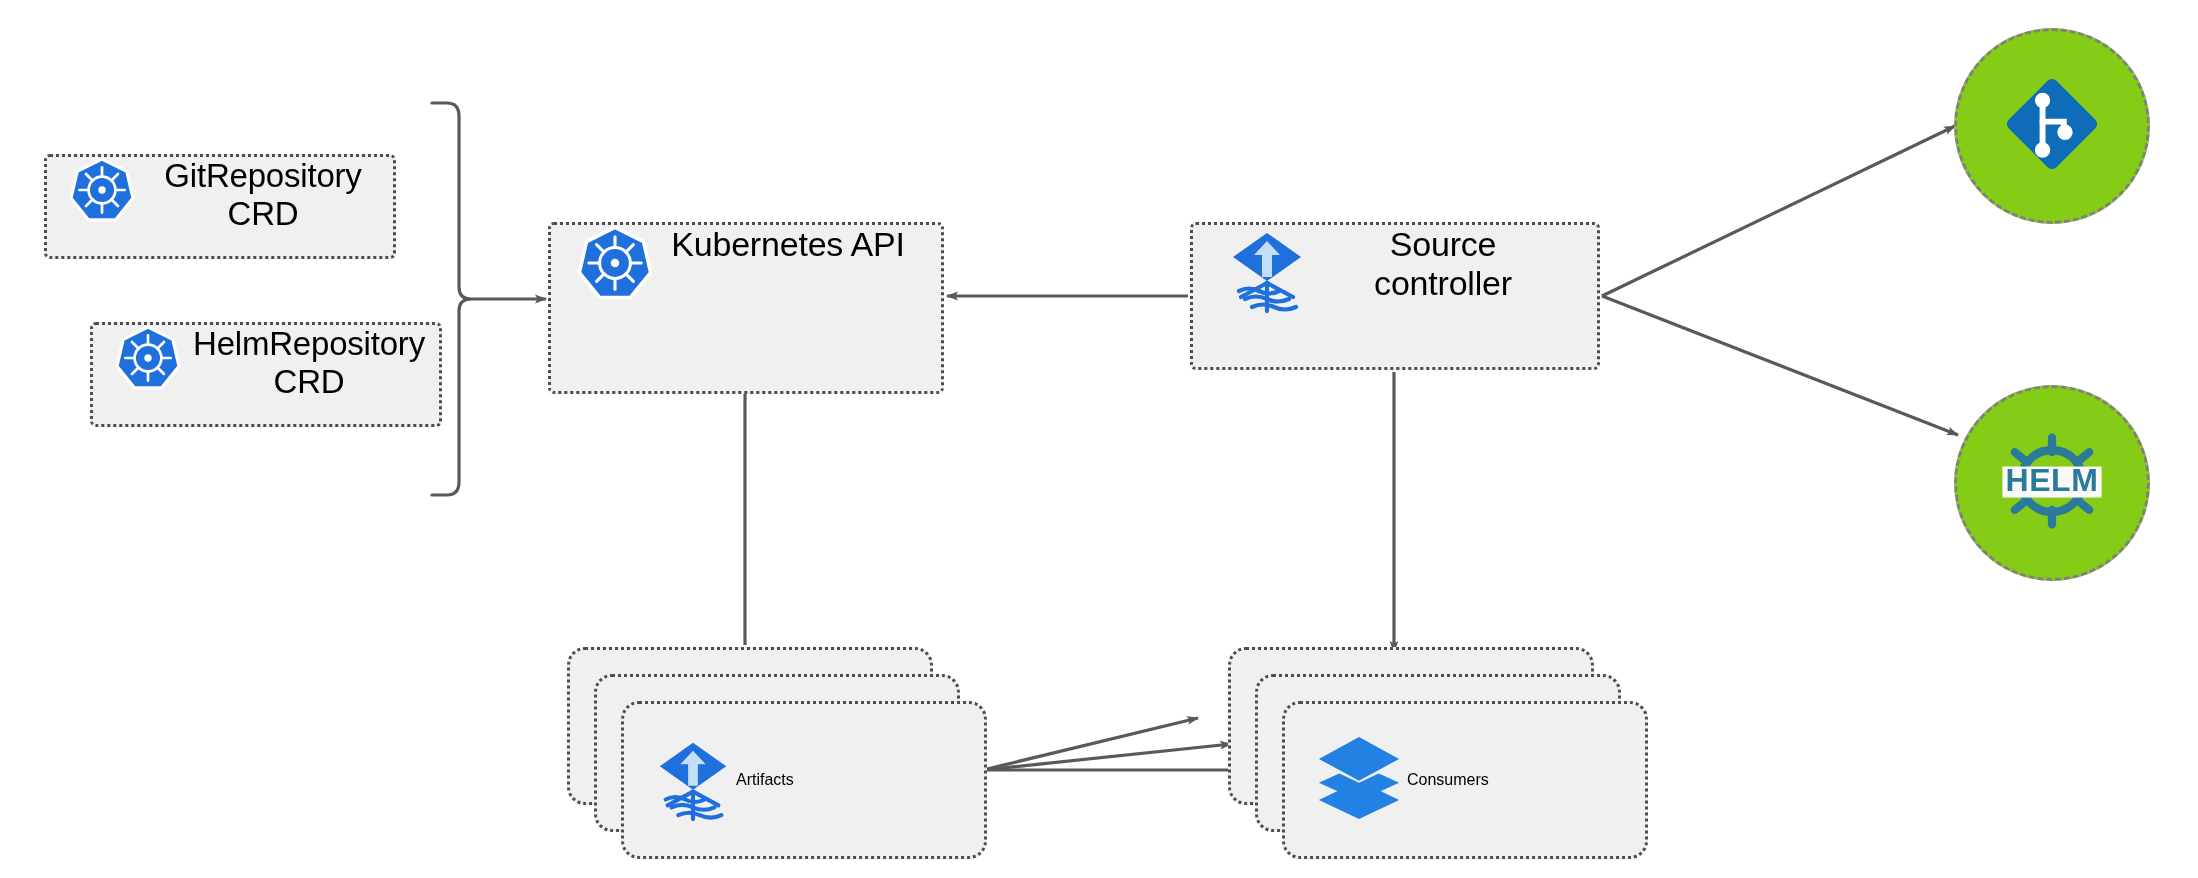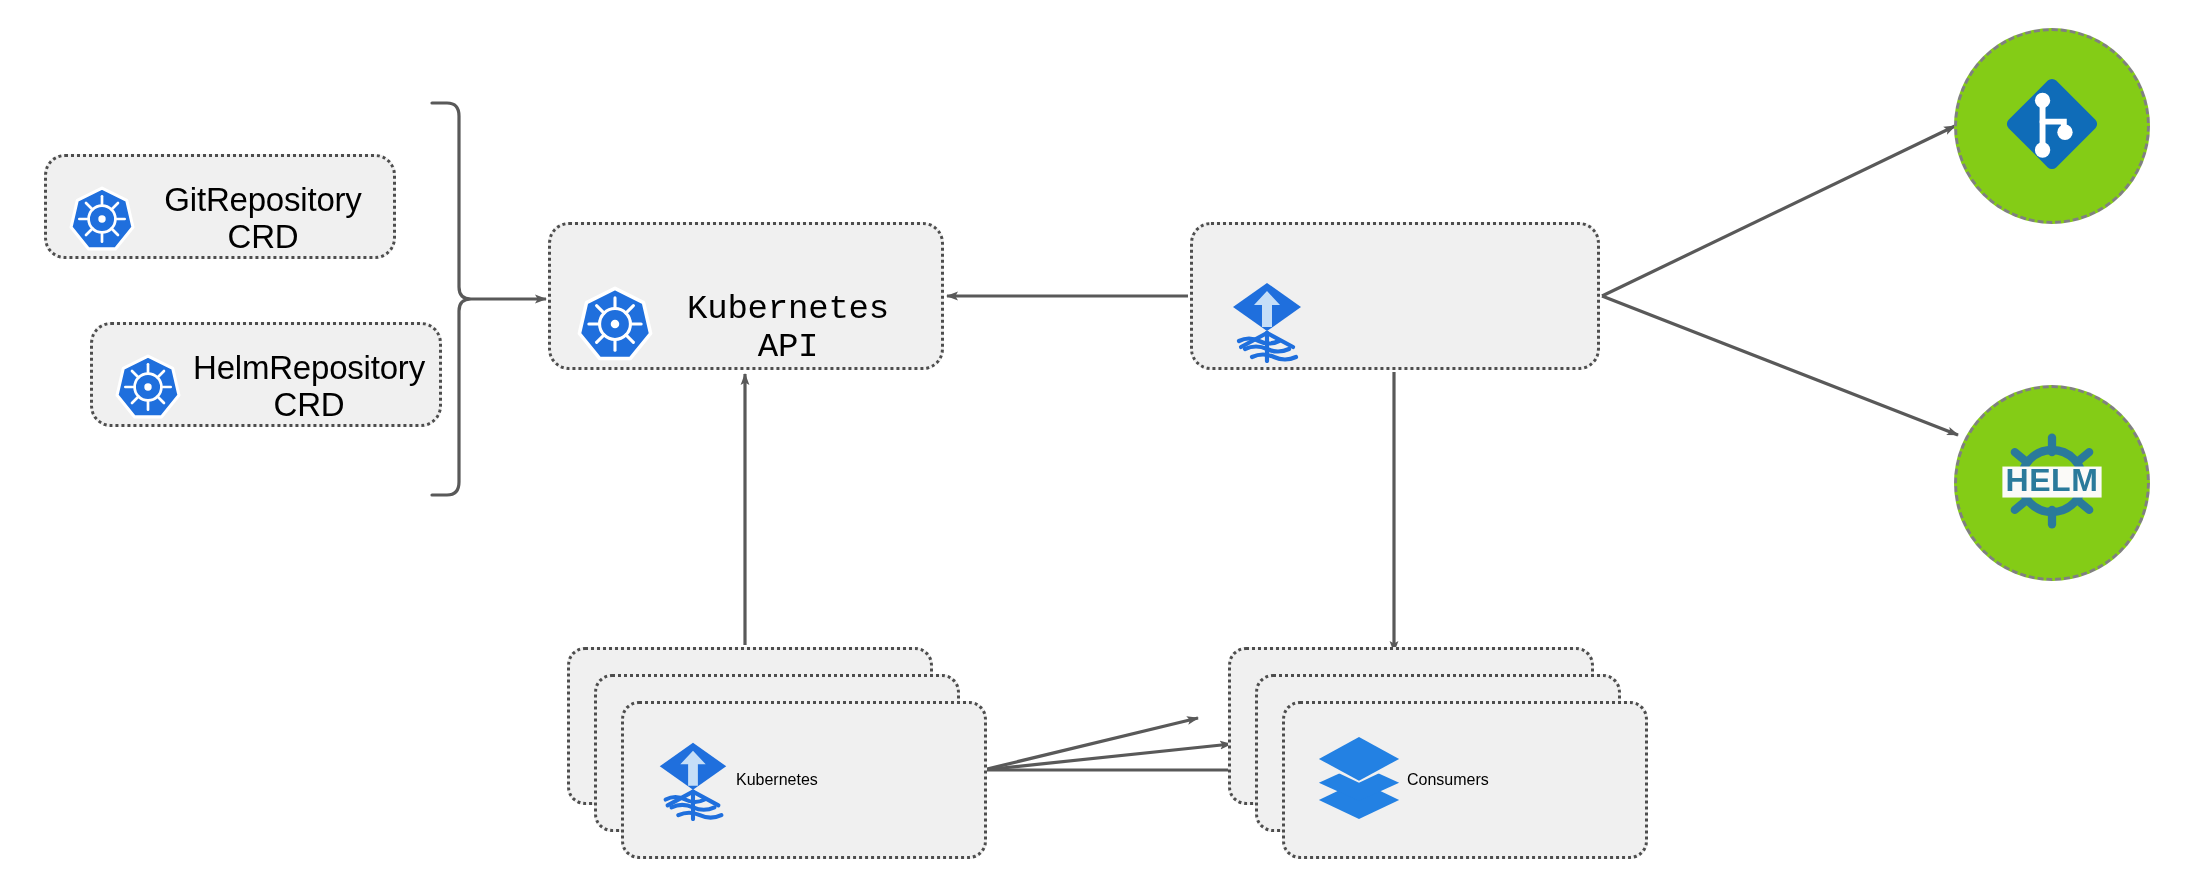--- a/index.html
+++ b/index.html
@@ -17,23 +17,23 @@
     height: 878px;
     background: #ffffff;
     overflow: hidden;
   }
   
   .node {
     position: absolute;
     box-sizing: border-box;
     background: #f0f0f0;
     border: 3px dotted #4d4d4d;
-    border-radius: 21px;
+    border-radius: 6px;
     display: flex;
-    align-items: flex-end;
+    align-items: flex-start;
     z-index: 5;
   }
   .node .icon {
     flex: 0 0 auto;
     display: block;
   }
   .node .node-label {
     flex: 1 1 auto;
     text-align: center;
     color: #000000;
@@ -47,24 +47,23 @@
     width: 352px;
     height: 105px;
     padding: 0 14px 0 22px;
     gap: 12px;
   }
   .crd-node .node-label { font-size: 33px; }
 
   
   .k8s-node {
     left: 548px; top: 222px;
-    width: 396px; height: 148px;
+    width: 396px; height: 172px;
     padding: 0 18px 0 26px;
     gap: 0;
-    font-family: Liberation Mono, monospace;
   }
   
   .source-node {
     left: 1190px; top: 222px;
     width: 410px; height: 148px;
     padding: 0 26px 0 30px;
     gap: 4px;
   }
   
   .stack {
@@ -229,20 +228,22 @@
         <g stroke="#1f6fdd" stroke-width="4.2" stroke-linecap="round" fill="none">
           <path d="M16,66 Q26,61 36,66 Q46,71 56,66"></path>
           <path d="M22,74 Q33,69 44,74 Q55,79 66,74"></path>
           <path d="M29,82 Q40,77 51,82 Q62,87 73,82"></path>
           <path d="M44,58 L18,72"></path>
           <path d="M44,58 L70,72"></path>
           <path d="M44,58 L44,86"></path>
         </g>
       </svg>
     </span>
+    <span class="node-label">Source
+controller</span>
   </div>
 
   <div class="repo-circle" style="left:1954px; top:28px;">
     <span class="icon">
       <svg width="118" height="118" viewBox="0 0 100 100" xmlns="http://www.w3.org/2000/svg">
         <rect x="21.5" y="21.5" width="57" height="57" rx="5" transform="rotate(45 50 50)" fill="#0f6cb8"></rect>
         <g stroke="#ffffff" stroke-width="5" fill="none" stroke-linecap="round">
           <line x1="42" y1="30" x2="42" y2="70"></line>
           <path d="M42,48 L60,48 L60,56"></path>
         </g>
@@ -283,21 +284,21 @@
           <g stroke="#1f6fdd" stroke-width="4.2" stroke-linecap="round" fill="none">
             <path d="M16,66 Q26,61 36,66 Q46,71 56,66"></path>
             <path d="M22,74 Q33,69 44,74 Q55,79 66,74"></path>
             <path d="M29,82 Q40,77 51,82 Q62,87 73,82"></path>
             <path d="M44,58 L18,72"></path>
             <path d="M44,58 L70,72"></path>
             <path d="M44,58 L44,86"></path>
           </g>
         </svg>
       </span>
-      <span class="node-label">Kubernetes</span>
+      <span class="node-label">Artifacts</span>
     </div>
   </div>
 
   <div class="stack" style="left:1228px; top:647px; width:420px; height:213px;">
     <div class="stack-card" style="left:0px; top:0px; width:366px; height:158px;"></div>
     <div class="stack-card" style="left:27px; top:27px; width:366px; height:158px;"></div>
     <div class="stack-front" style="left:54px; top:54px; width:366px; height:158px; padding:0 20px 0 26px;">
       <span class="icon">
         <svg width="96" height="86" viewBox="0 0 100 90" xmlns="http://www.w3.org/2000/svg">
           <polygon points="50,48 92,68 50,88 8,68" fill="#2381e3"></polygon>

